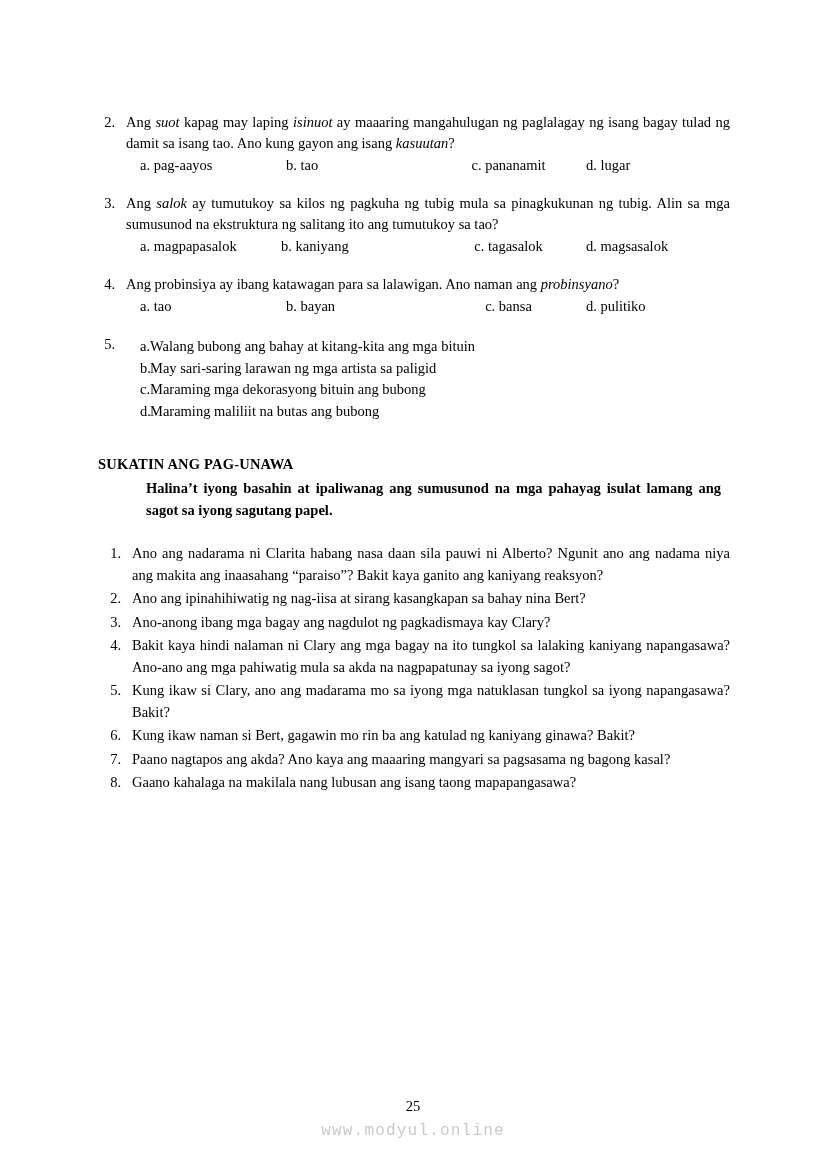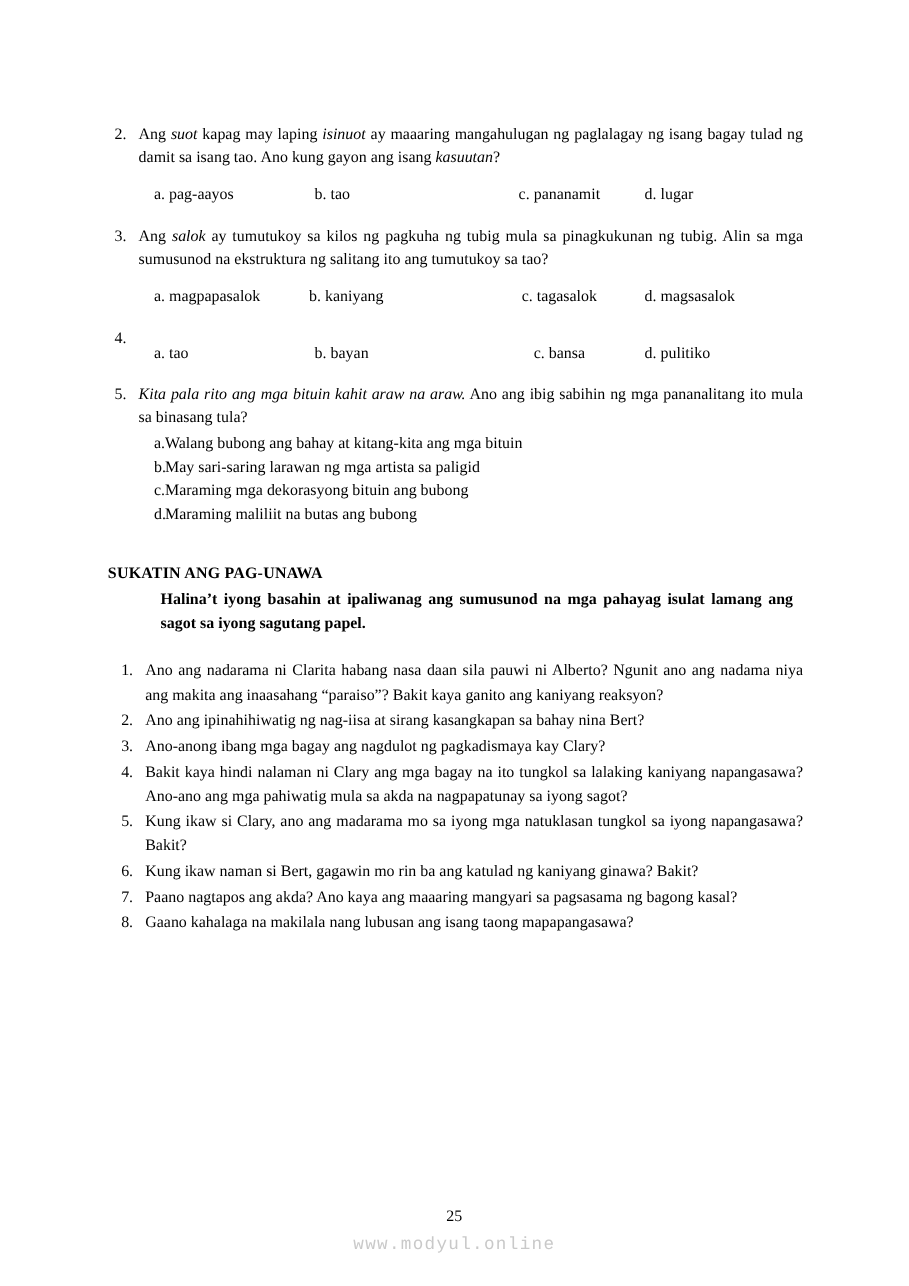--- a/index.html
+++ b/index.html
@@ -45,21 +45,21 @@
     font-size: 14.5px;
     line-height: 21px;
     text-align: justify;
     text-justify: inter-word;
   }
   .stem i { font-style: italic; }
   .choices-row {
     display: flex;
     font-size: 14.5px;
     line-height: 21px;
-    margin-top: 13px;
+    margin-top: 1px;
   }
   .choices-row .ch {
     box-sizing: border-box;
   }
   .ch-a { width: 160px; padding-left: 14px; }
   .ch-b { width: 145px; }
   .ch-c { width: 155px; text-align: center; }
   .ch-d { width: 140px; }
 
   
@@ -190,35 +190,35 @@
           <div class="ch ch-b">b. kaniyang</div>
           <div class="ch ch-c">c. tagasalok</div>
           <div class="ch ch-d">d. magsasalok</div>
         </div>
       </div>
     </div>
 
     <div class="mc-item">
       <div class="mc-num">4.</div>
       <div class="mc-body">
+        <div class="stem">
+          <span>Ang probinsiya ay ibang katawagan para sa lalawigan. Ano naman ang </span><i>probinsyano</i><span>?</span>
+        </div>
         <div class="choices-row row4">
           <div class="ch ch-a">a.   tao</div>
           <div class="ch ch-b">b. bayan</div>
           <div class="ch ch-c">c. bansa</div>
           <div class="ch ch-d">d. pulitiko</div>
         </div>
       </div>
     </div>
 
     <div class="mc-item" style="margin-bottom:0;">
       <div class="mc-num">5.</div>
       <div class="mc-body">
-        <div class="stem">
-          <i>Kita pala rito ang mga bituin kahit araw na araw.</i><span> Ano ang ibig sabihin ng mga pananalitang ito mula sa binasang tula?</span>
-        </div>
         <div class="choices-stack">
           <div class="choice-line">
             <span class="choice-letter">a.</span>
             <span class="choice-text">Walang bubong ang bahay at kitang-kita ang mga bituin</span>
           </div>
           <div class="choice-line">
             <span class="choice-letter">b.</span>
             <span class="choice-text">May sari-saring larawan ng mga artista sa paligid</span>
           </div>
           <div class="choice-line">

